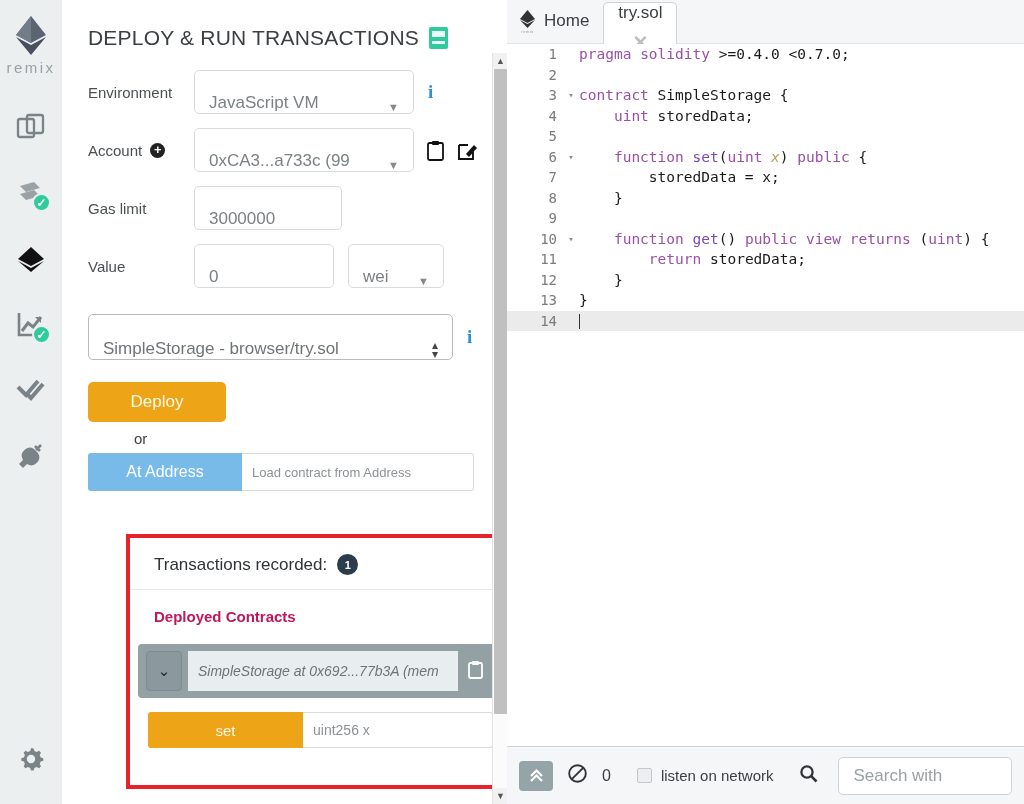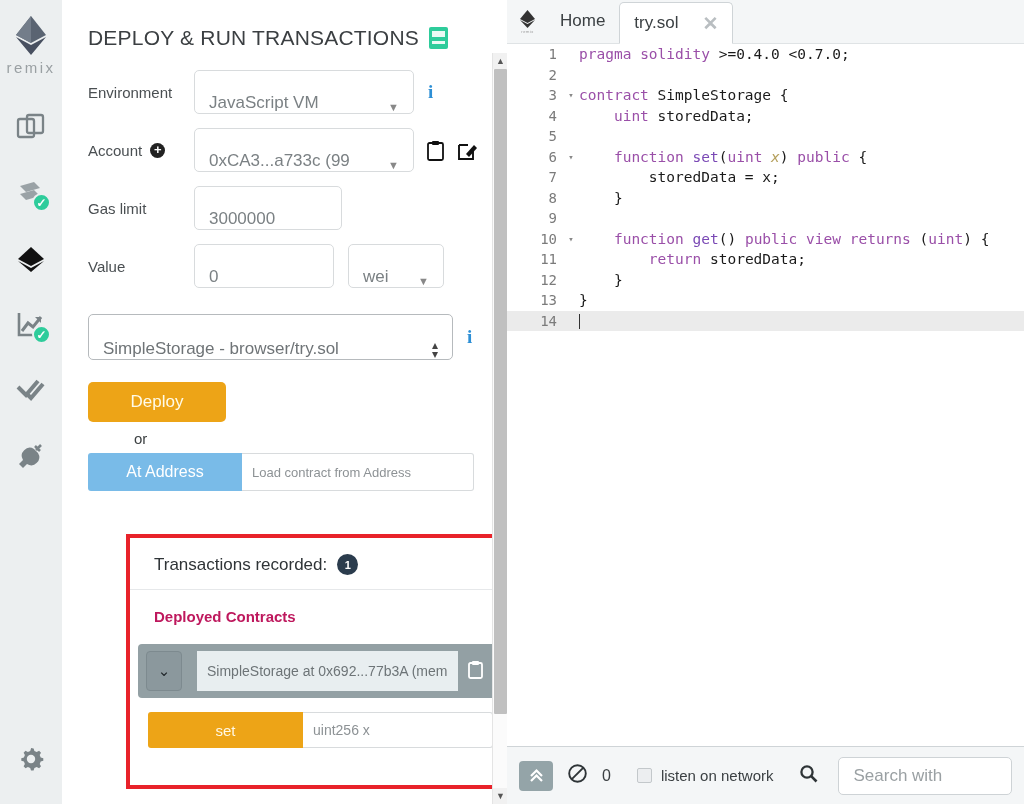--- a/index.html
+++ b/index.html
@@ -124,21 +124,21 @@
     display: flex; align-items: center; padding: 7px 8px; height: 54px;
   }
   .dc-toggle {
     width: 36px; height: 40px; background: #8b989d; border: 1px solid #7d8a8f;
     border-radius: 4px; display: flex; align-items: center; justify-content: center;
     color: #20262a; font-size: 15px; cursor: pointer; flex: 0 0 36px;
   }
   .dc-label {
     flex: 1; height: 40px; background: #e8eef0; color: #6d7477; font-size: 14px;
     display: flex; align-items: center; padding: 0 10px; overflow: hidden;
-    white-space: nowrap; margin-left: 15px;
+    white-space: nowrap; margin-left: 6px; font-style: italic;
   }
   .dc-copy { padding: 0 9px; cursor: pointer; }
   .dc-close { color: #fff; font-size: 20px; font-weight: bold; padding: 0 8px;
               cursor: pointer; }
 
   .fn-row { display: flex; align-items: center; margin: 14px 8px 0 18px; }
   .fn-btn {
     width: 155px; height: 36px; background: #eda417; color: #fff8e5;
     border: none; font-size: 15px; cursor: pointer; border-radius: 3px 0 0 3px;
     font-family: "Liberation Sans", sans-serif;
@@ -164,27 +164,27 @@
     position: absolute; top: 16px; width: 13px; height: 645px; left: 1px;
     background: #c0c0c0; border-radius: 1px; cursor: pointer;
   }
 
   
   .editor { flex: 1; height: 804px; position: relative; background: #fff;
             display: flex; flex-direction: column; }
   .tabbar { height: 44px; background: #f4f6f7; display: flex; align-items: flex-end;
             border-bottom: 1px solid #dfe3e5; }
   .tab {
-    display: flex; align-items: center; gap: 24px; padding: 0 14px;
+    display: flex; align-items: center; gap: 8px; padding: 0 14px;
     height: 44px; font-size: 17px; color: #3b4043; cursor: pointer;
   }
   .tab.home { padding-left: 12px; }
   .tab.active {
     background: #fff; border: 1px solid #cfd4d7; border-bottom: 1px solid #fff;
-    border-radius: 5px 5px 0 0; height: 42px; margin-bottom: -1px;
+    border-radius: 5px 5px 0 0; height: 42px; margin-bottom: -1px; flex-direction: column;
   }
   .tab-x { color: #b9bec1; font-size: 19px; font-weight: bold; cursor: pointer; }
   .mini-remix { display:flex; flex-direction:column; align-items:center; }
   .mini-remix span { font-size: 4px; color: #999; letter-spacing: .5px; }
 
   .code-area { flex: 1; position: relative; overflow: hidden; background: #fff; }
   .code-line { display: flex; height: 20.5px; font-family: "DejaVu Sans Mono", monospace;
                font-size: 14.5px; line-height: 20.5px; }
   .code-line.cur { background: #ebebeb; }
   .ln { width: 56px; text-align: right; padding-right: 6px; color: #7b7b7b;

